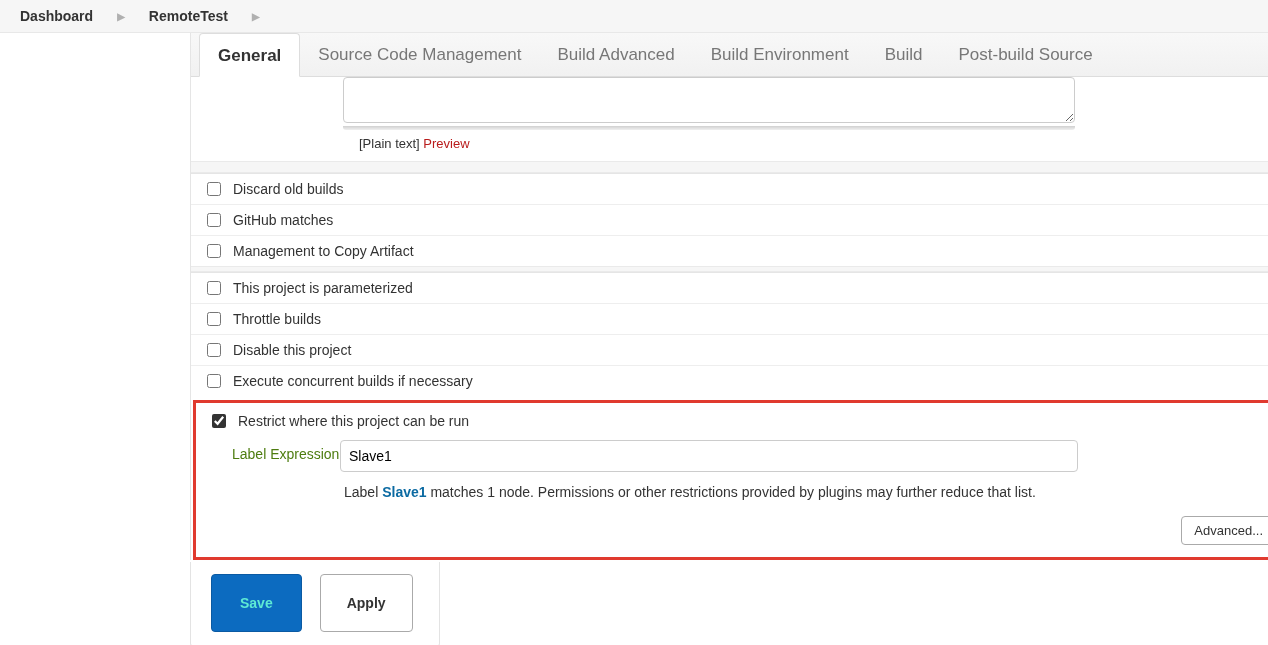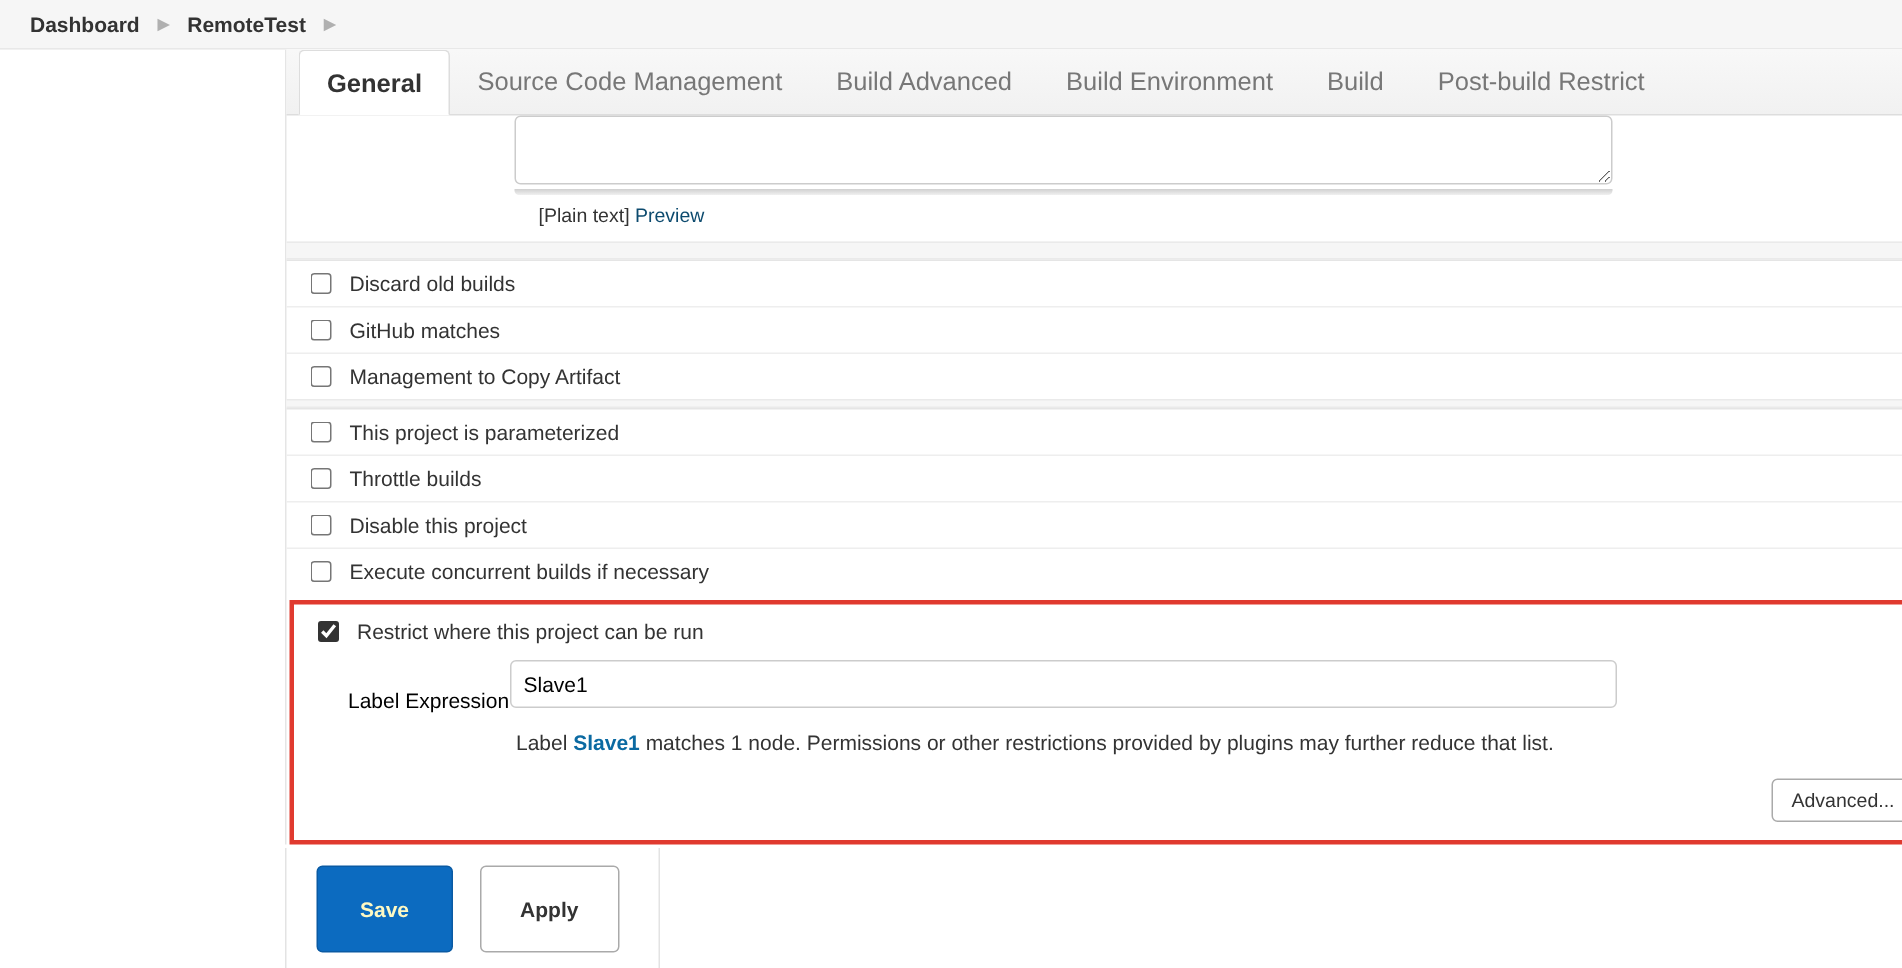--- a/index.html
+++ b/index.html
@@ -9,21 +9,21 @@
       color: #333;
       background: #fff;
     }
     .breadcrumb-bar {
       width: 100%;
       background: #f6f6f6;
       border-bottom: 1px solid #e8e8e8;
       padding: 8px 20px;
       display: flex;
       align-items: center;
-      gap: 12px;
+      gap: 24px;
       font-weight: 600;
       color: #333;
     }
     .breadcrumb-sep {
       color: #b0b0b0;
       font-size: 10px;
     }
     .breadcrumb-item { cursor: pointer; }
 
     .page-wrap {
@@ -74,21 +74,21 @@
       font-family: inherit;
       font-size: 13px;
       padding: 4px;
     }
     .desc-line {
       margin-left: 140px;
       margin-top: 6px;
       font-size: 13px;
     }
     .desc-line .plain { color: #333; padding-left: 16px; }
-    .desc-line a { color: #0c4a6e; text-decoration: none; }
+    .desc-line a { color: #b91c1c; text-decoration: none; }
 
     .option-block { }
     .option-row {
       display: flex;
       align-items: center;
       padding: 7px 16px;
       border-top: 1px solid #eee;
       position: relative;
     }
     .option-row.first { border-top: 1px solid #e5e5e5; }
@@ -115,22 +115,21 @@
 
     .sub-row {
       display: flex;
       align-items: flex-start;
       padding: 4px 16px 4px 36px;
       position: relative;
     }
     .sub-label {
       width: 108px;
       padding-top: 6px;
-      color: #000000;
-      margin-top: 13px;
+      color: #4d7c0f;
     }
     .sub-input {
       flex: 1;
       max-width: 738px;
       height: 32px;
       border: 1px solid #ccc;
       border-radius: 4px;
       padding: 4px 8px;
       font-size: 14px;
     }
@@ -162,21 +161,21 @@
       gap: 18px;
       padding: 12px 20px 14px 20px;
       border: 1px solid #e3e3e3;
       border-top: none;
       background: #fff;
       width: 250px;
       border-radius: 0 0 4px 4px;
     }
     .btn-primary {
       background: #0c6bc0;
-      color: #fef9c3;
+      color: #5eead4;
       border: 1px solid #0a5aa3;
       border-radius: 4px;
       padding: 8px 28px;
       font-size: 14px;
       font-weight: 600;
       cursor: pointer;
     }
     .btn-secondary {
       background: #fff;
       color: #333;
@@ -211,21 +210,21 @@
 <div class="page-wrap">
 
   <div class="config-panel">
 
     <div class="tab-bar">
       <div class="tab active">General</div>
       <div class="tab">Source Code Management</div>
       <div class="tab">Build Advanced</div>
       <div class="tab">Build Environment</div>
       <div class="tab">Build</div>
-      <div class="tab">Post-build Restrict</div>
+      <div class="tab">Post-build Source</div>
     </div>
 
     <div class="section-desc">
       <textarea class="desc-textarea" style=""></textarea>
       <div class="under-shadow"></div>
       <div class="desc-line">
         <span class="plain">[Plain text]</span>
         <a href="#">Preview</a>
       </div>
     </div>

